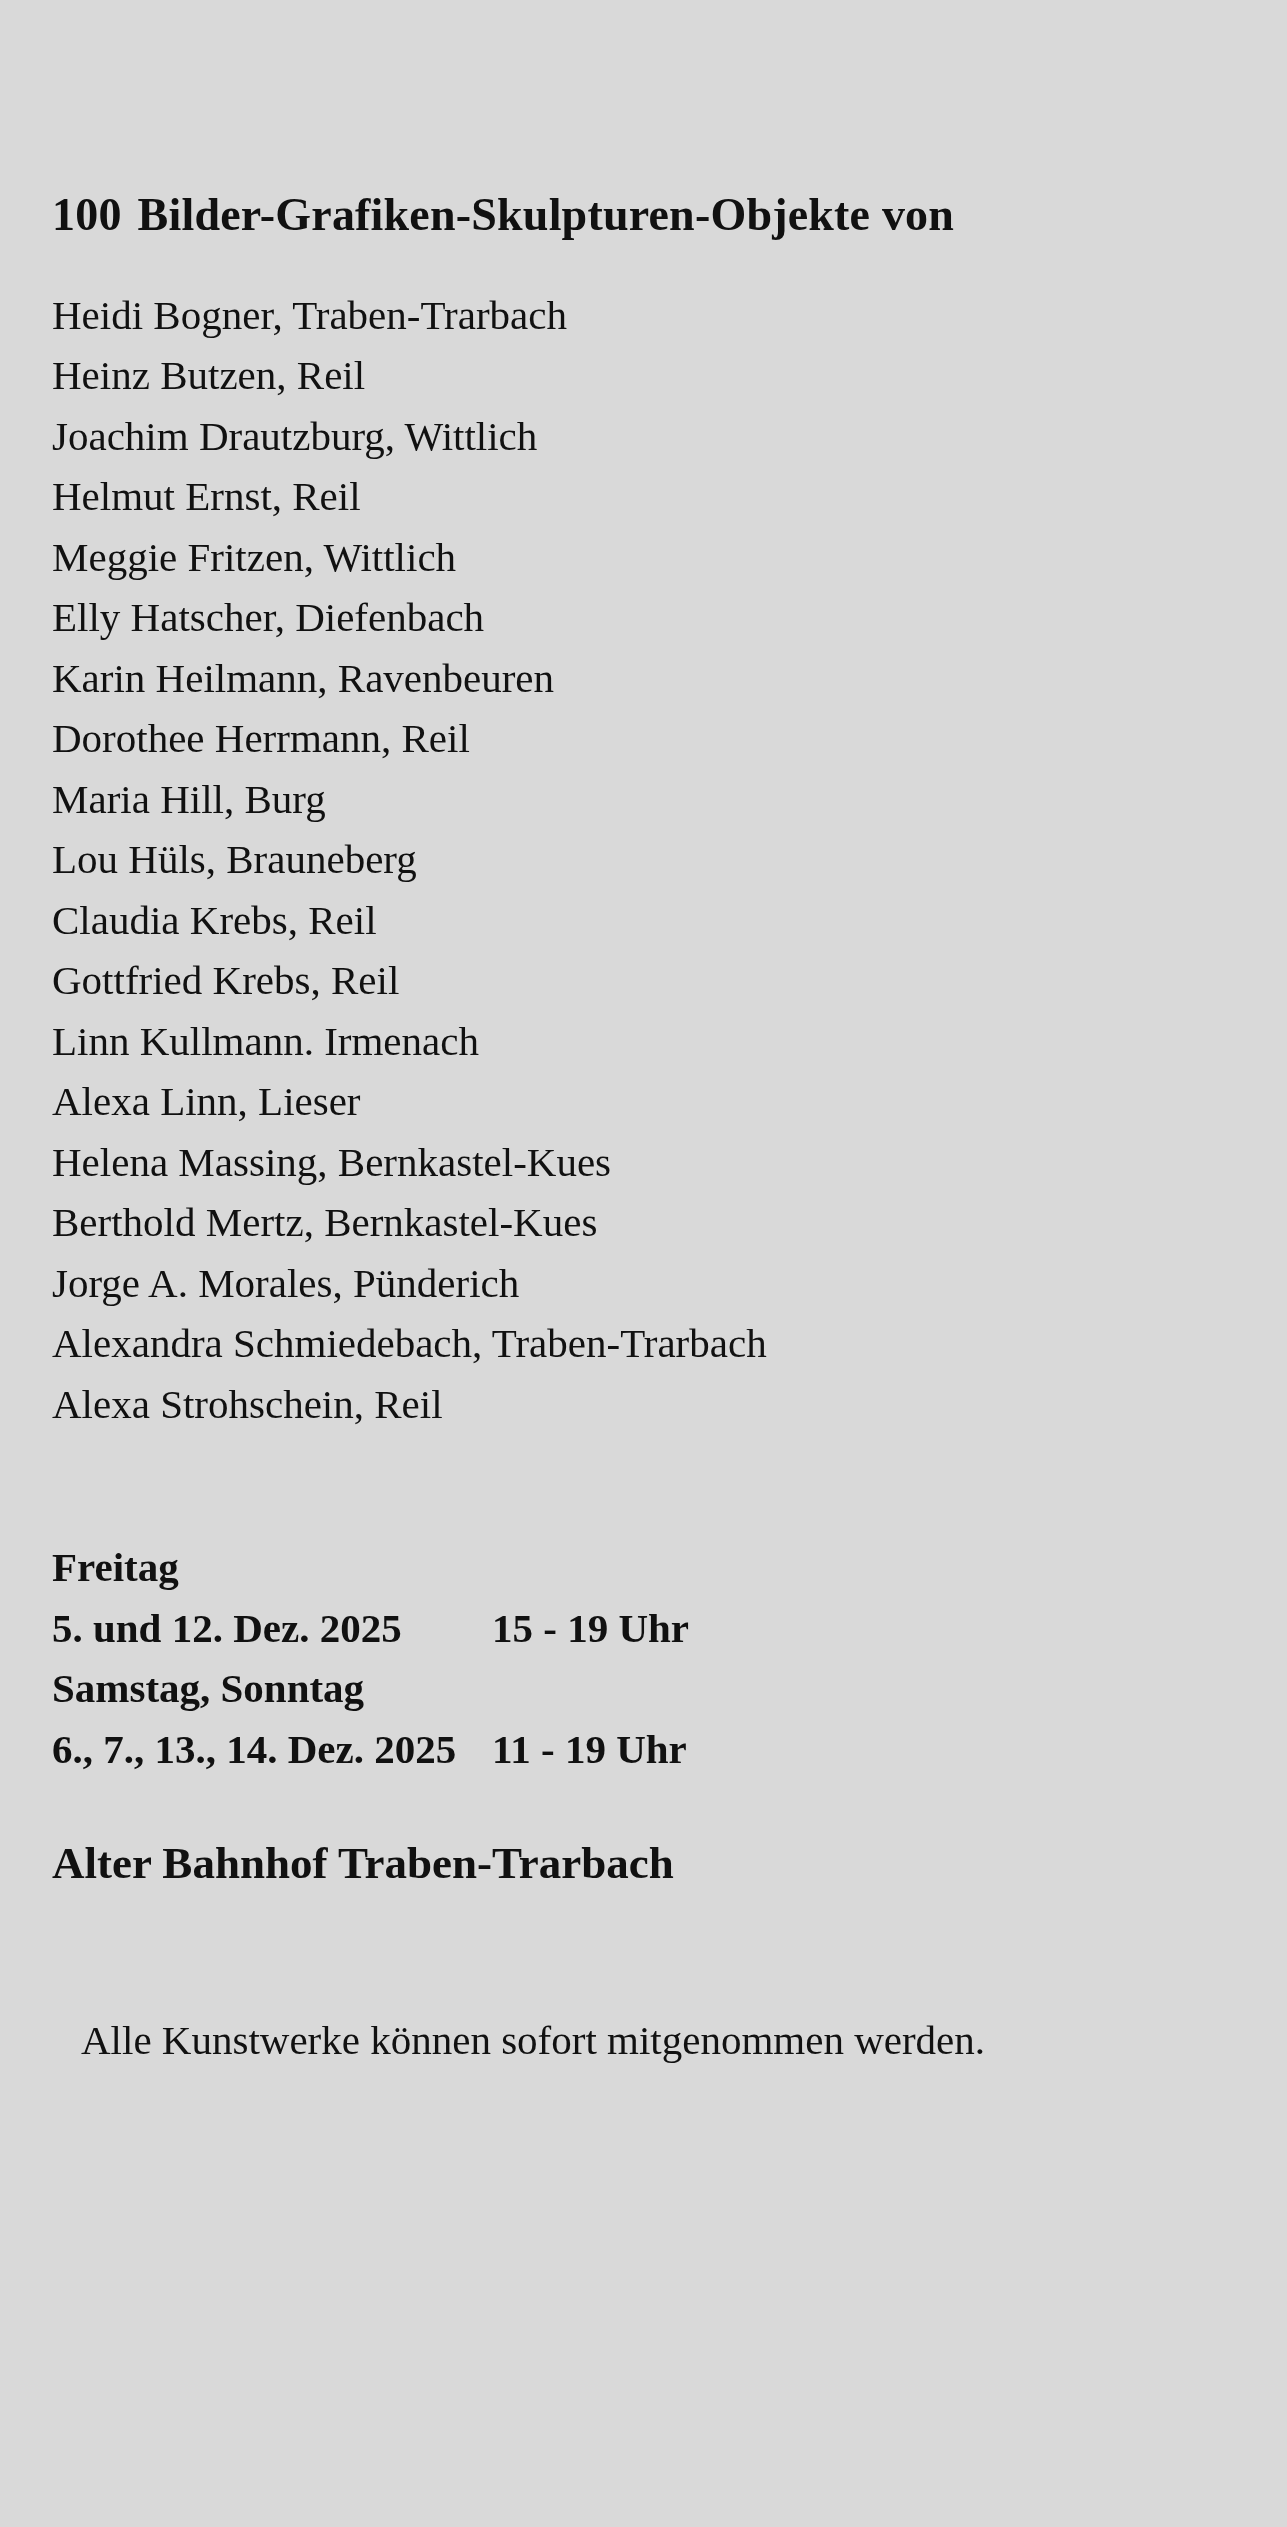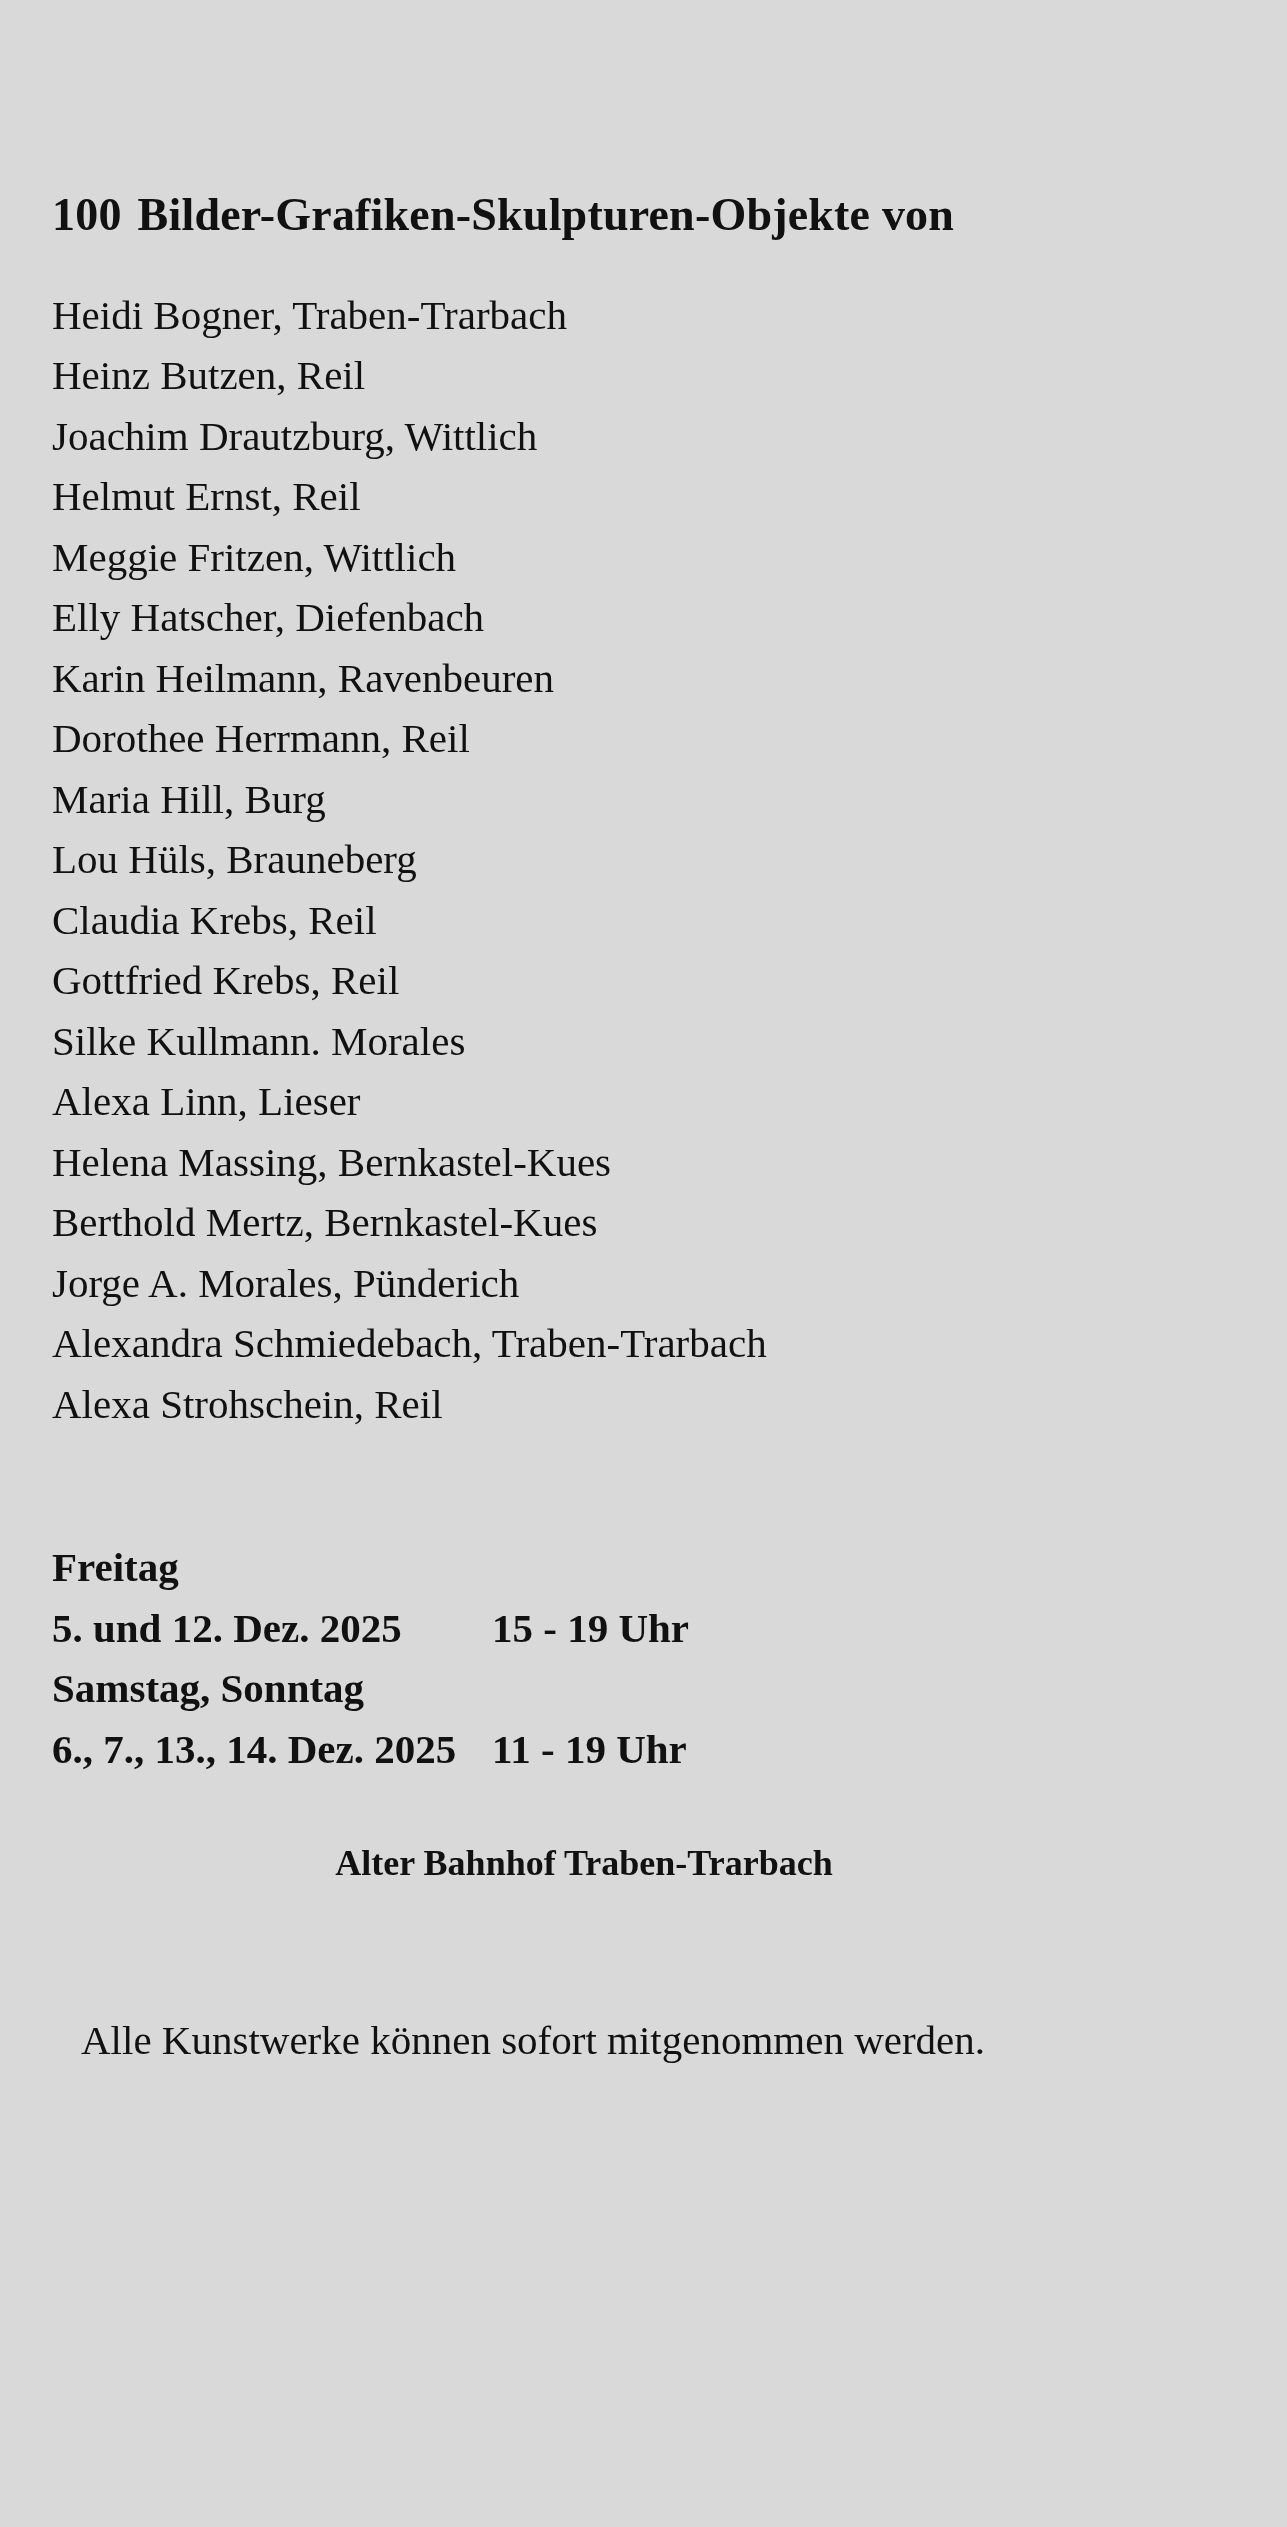--- a/index.html
+++ b/index.html
@@ -60,25 +60,24 @@
   }
   .sched-row .date {
     width: 440px;
     flex: 0 0 440px;
   }
   .sched-row .time {
     flex: 0 0 auto;
   }
   .venue {
     margin-top: 54px;
-    font-size: 36px;
+    font-size: 45px;
     font-weight: bold;
     line-height: 60.5px;
     white-space: nowrap;
-    text-align: center;
   }
   .note {
     margin-top: 116px;
     font-size: 41px;
     line-height: 61px;
     max-width: 1060px;
     margin-left: 29px;
   }
 </style>
 </head>
@@ -96,21 +95,21 @@
     <li>Joachim Drautzburg, Wittlich</li>
     <li>Helmut Ernst, Reil</li>
     <li>Meggie Fritzen, Wittlich</li>
     <li>Elly Hatscher, Diefenbach</li>
     <li>Karin Heilmann, Ravenbeuren</li>
     <li>Dorothee Herrmann, Reil</li>
     <li>Maria Hill, Burg</li>
     <li>Lou Hüls, Brauneberg</li>
     <li>Claudia Krebs, Reil</li>
     <li>Gottfried Krebs, Reil</li>
-    <li>Silke Kullmann. Morales</li>
+    <li>Linn Kullmann. Irmenach</li>
     <li>Alexa Linn, Lieser</li>
     <li>Helena Massing, Bernkastel-Kues</li>
     <li>Berthold Mertz, Bernkastel-Kues</li>
     <li>Jorge A. Morales, Pünderich</li>
     <li>Alexandra Schmiedebach, Traben-Trarbach</li>
     <li>Alexa Strohschein, Reil</li>
   </ul>
 
   <div class="schedule">
     <div class="sched-line">Freitag</div>

